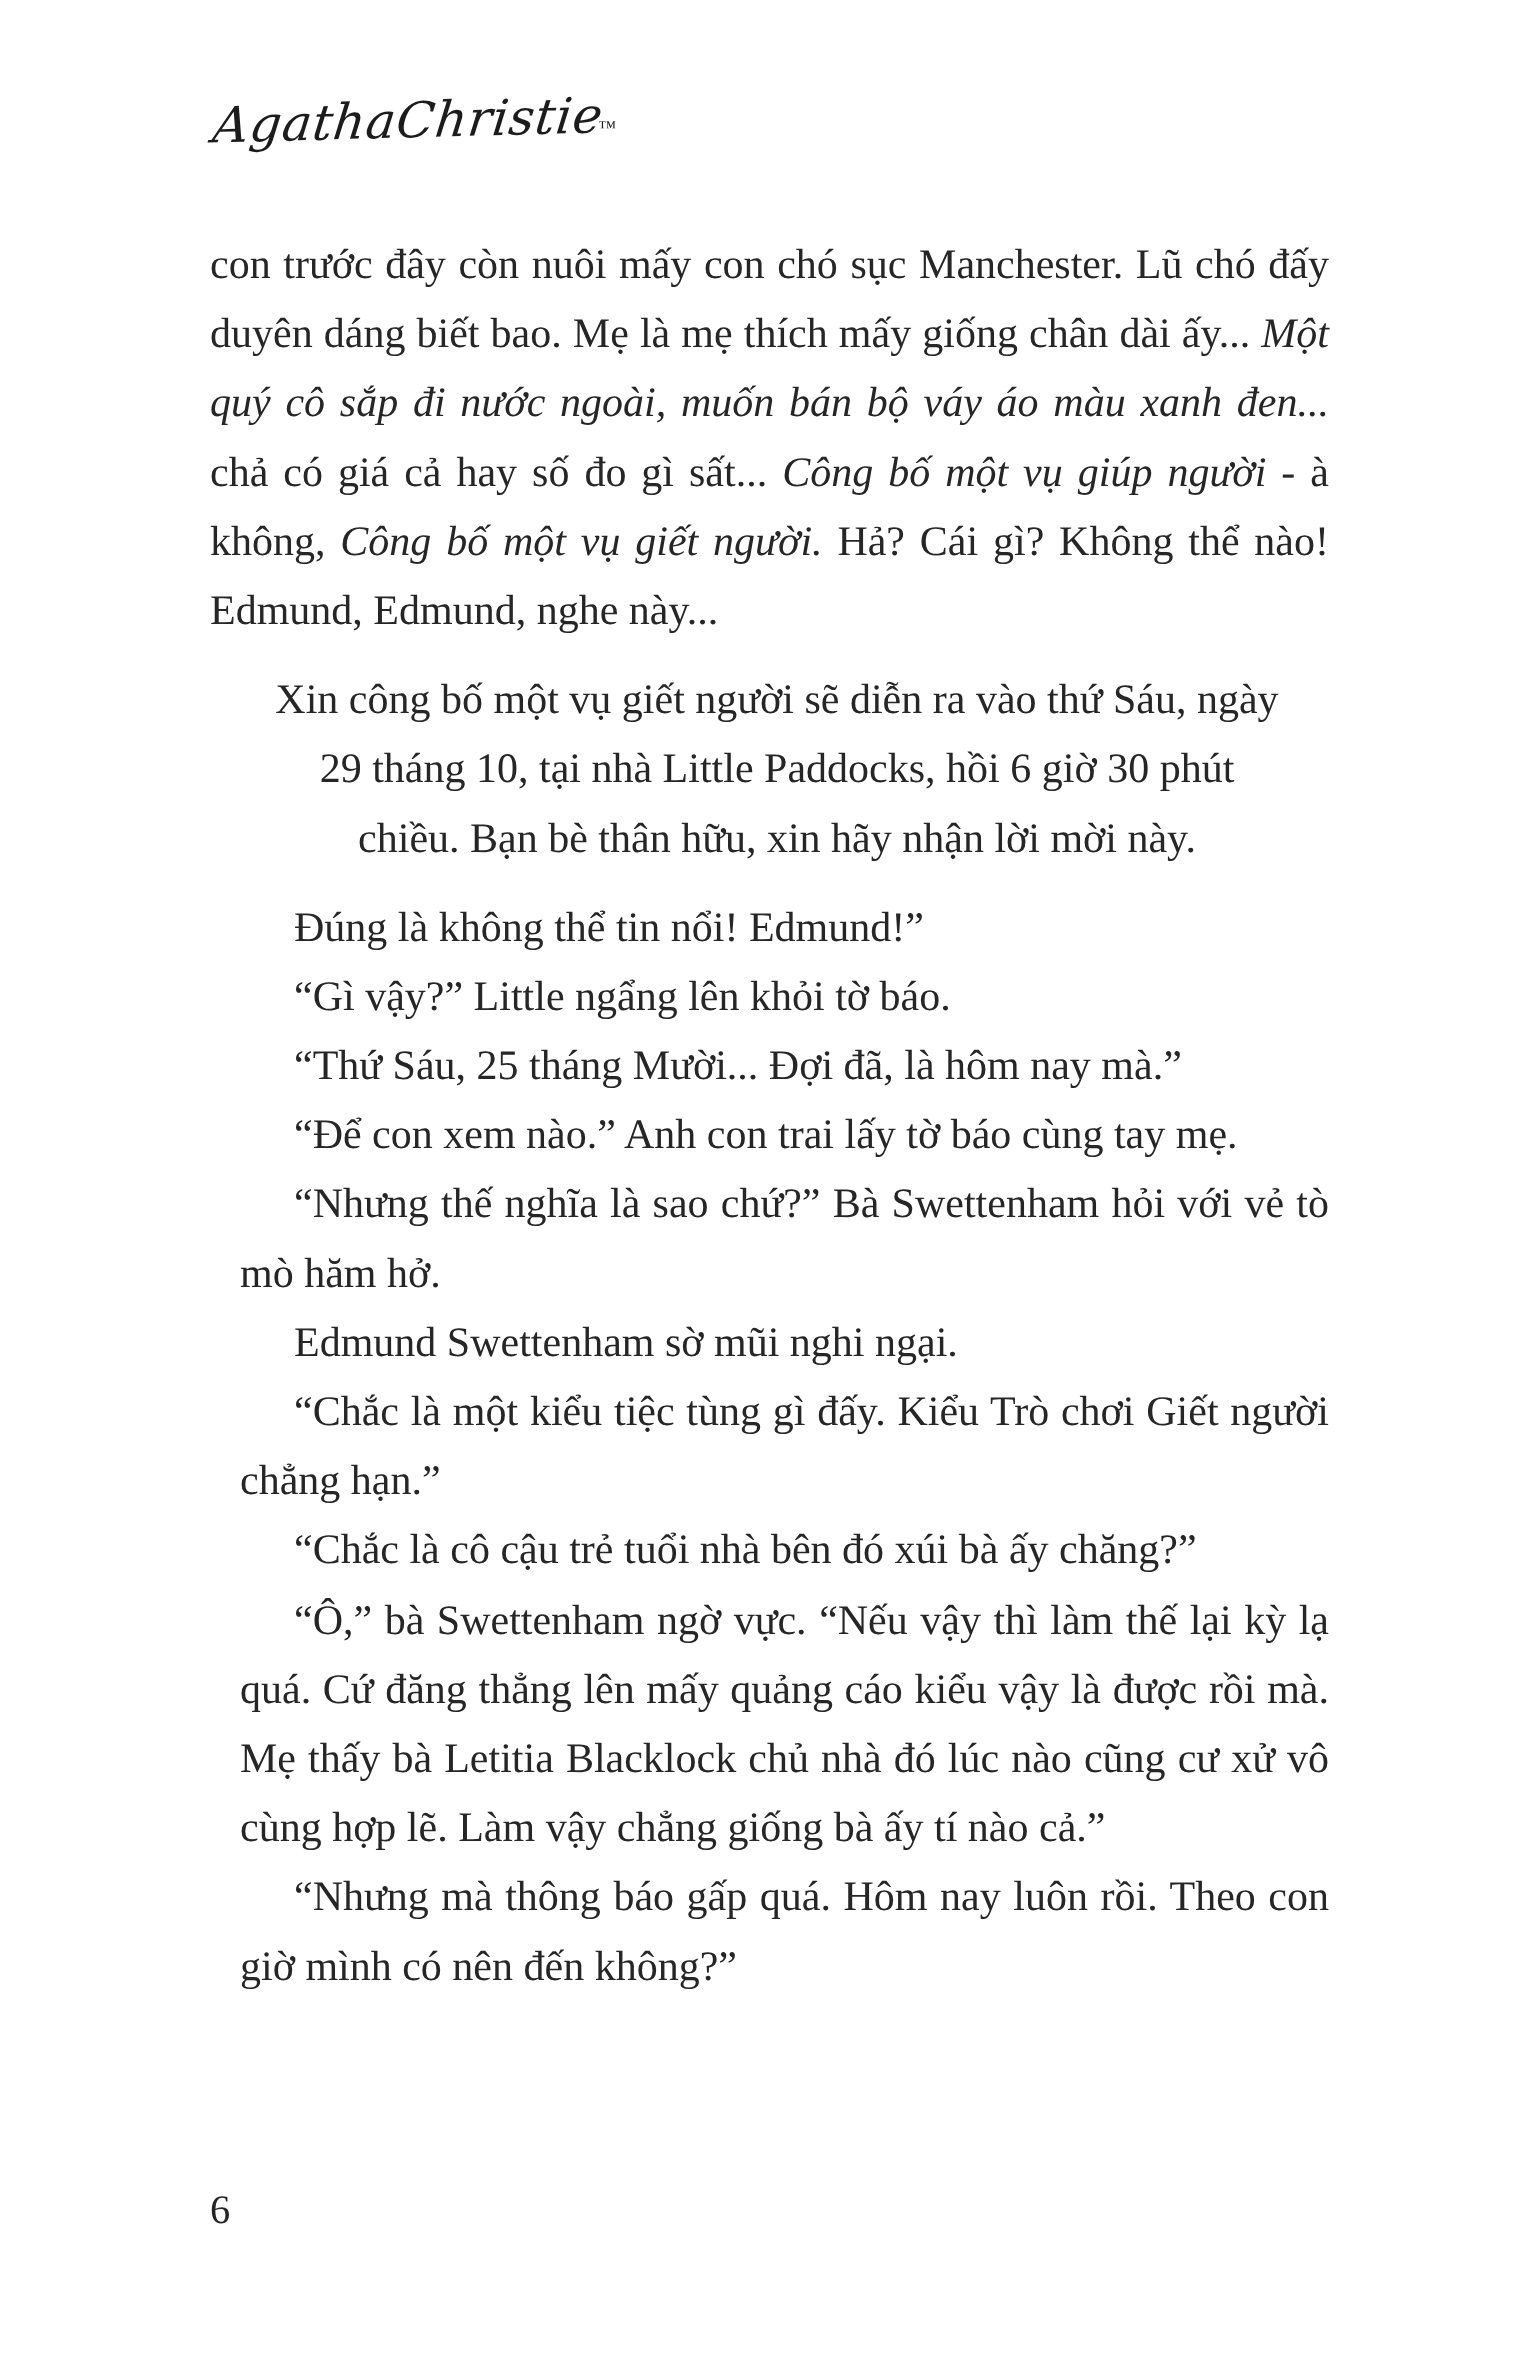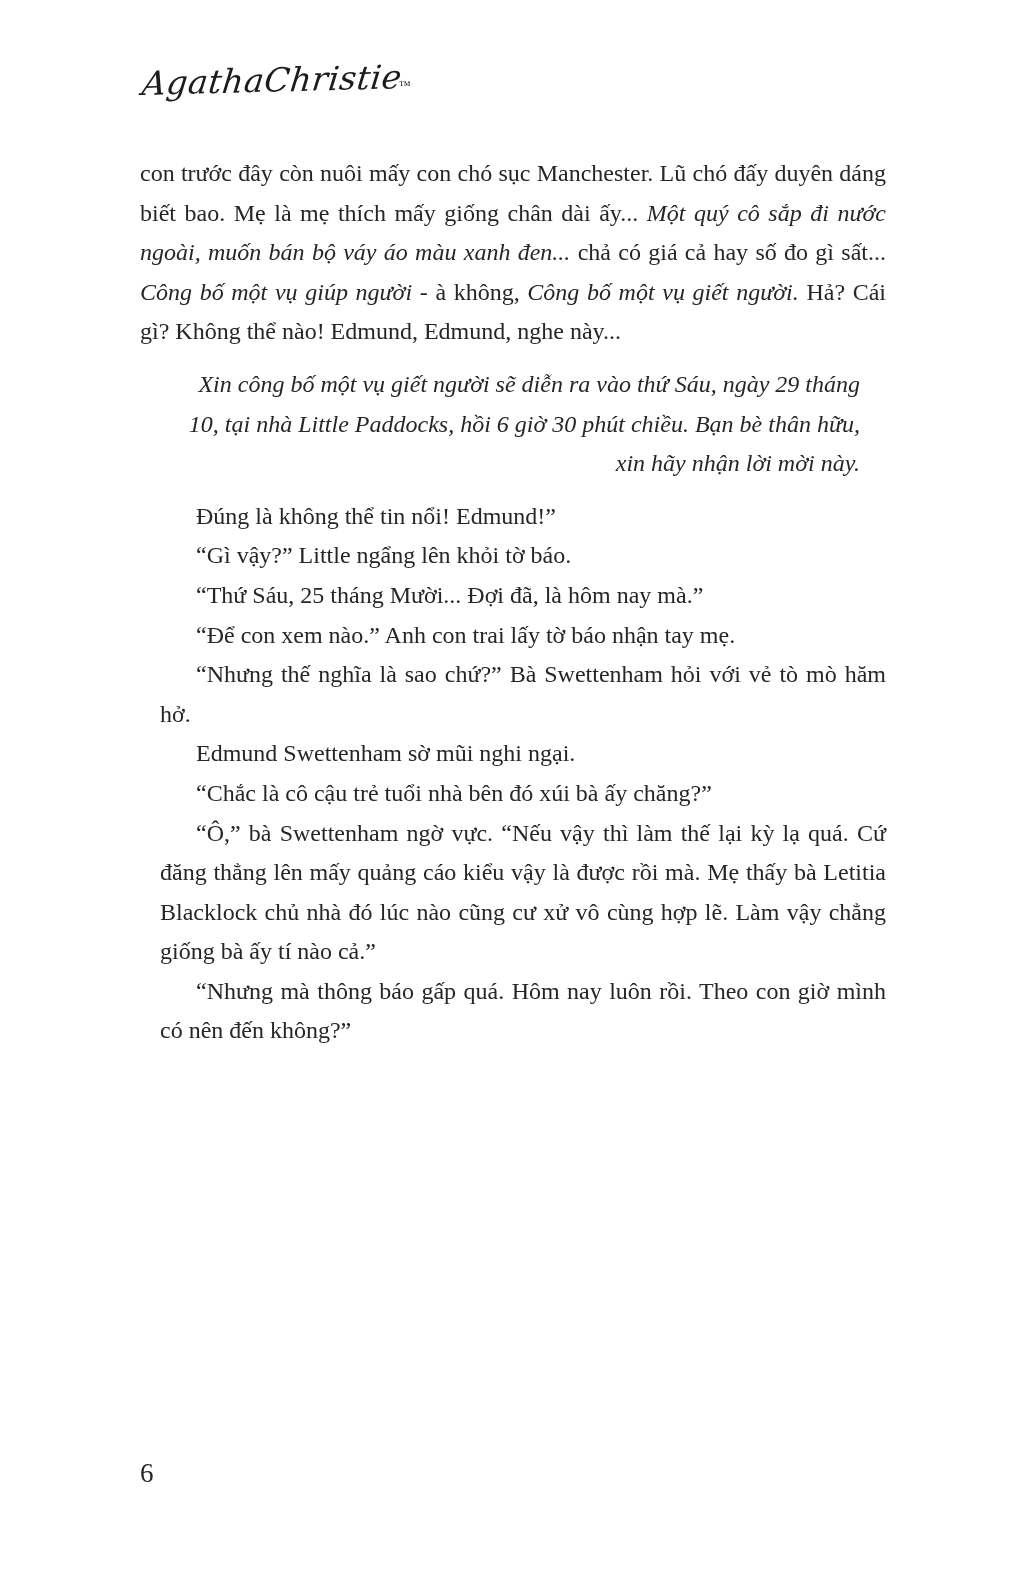--- a/index.html
+++ b/index.html
@@ -31,31 +31,30 @@
       transform: skewX(-8deg) rotate(-1.5deg);
       transform-origin: left bottom;
     }
     .logo-mark {
       font-size: 12px;
       vertical-align: super;
       font-style: normal;
       color: #1c1c1c;
     }
     .body-text {
-      font-size: 24px;
+      font-size: 28px;
       line-height: 1.65;
       text-align: justify;
     }
     .para { margin: 0; }
     .para.indent { text-indent: 36px; margin-left: 20px; }
     .italic { font-style: italic; }
     .blockquote {
       margin: 13px 26px 13px 36px;
-      font-style: italic;
-      text-align: right;
+      text-align: center;
     }
     .page-number {
       position: absolute;
       left: 140px;
       bottom: 86px;
       font-size: 27px;
       color: #262626;
     }
   </style>
 </head>
@@ -71,23 +70,24 @@
 
     <p class="para"><span>con trước đây còn nuôi mấy con chó sục Manchester. Lũ chó đấy duyên dáng biết bao. Mẹ là mẹ thích mấy giống chân dài ấy... </span><span class="italic">Một quý cô sắp đi nước ngoài, muốn bán bộ váy áo màu xanh đen...</span><span> chả có giá cả hay số đo gì sất... </span><span class="italic">Công bố một vụ giúp người</span><span> - à không, </span><span class="italic">Công bố một vụ giết người.</span><span> Hả? Cái gì? Không thể nào! Edmund, Edmund, nghe này...</span></p>
 
     <div class="blockquote">
       <p class="para">Xin công bố một vụ giết người sẽ diễn ra vào thứ Sáu, ngày 29 tháng 10, tại nhà Little Paddocks, hồi 6 giờ 30 phút chiều. Bạn bè thân hữu, xin hãy nhận lời mời này.</p>
     </div>
 
     <p class="para indent">Đúng là không thể tin nổi! Edmund!”</p>
     <p class="para indent">“Gì vậy?” Little ngẩng lên khỏi tờ báo.</p>
     <p class="para indent">“Thứ Sáu, 25 tháng Mười... Đợi đã, là hôm nay mà.”</p>
-    <p class="para indent">“Để con xem nào.” Anh con trai lấy tờ báo nhận tay mẹ.</p>
+    <p class="para indent">“Để con xem nào.” Anh con trai lấy tờ báo cùng tay mẹ.</p>
     <p class="para indent">“Nhưng thế nghĩa là sao chứ?” Bà Swettenham hỏi với vẻ tò mò hăm hở.</p>
     <p class="para indent">Edmund Swettenham sờ mũi nghi ngại.</p>
+    <p class="para indent">“Chắc là một kiểu tiệc tùng gì đấy. Kiểu Trò chơi Giết người chẳng hạn.”</p>
     <p class="para indent">“Chắc là cô cậu trẻ tuổi nhà bên đó xúi bà ấy chăng?”</p>
     <p class="para indent">“Ô,” bà Swettenham ngờ vực. “Nếu vậy thì làm thế lại kỳ lạ quá. Cứ đăng thẳng lên mấy quảng cáo kiểu vậy là được rồi mà. Mẹ thấy bà Letitia Blacklock chủ nhà đó lúc nào cũng cư xử vô cùng hợp lẽ. Làm vậy chẳng giống bà ấy tí nào cả.”</p>
     <p class="para indent">“Nhưng mà thông báo gấp quá. Hôm nay luôn rồi. Theo con giờ mình có nên đến không?”</p>
 
   </main>
 
 </div>
 
 <span class="page-number">6</span>
 

